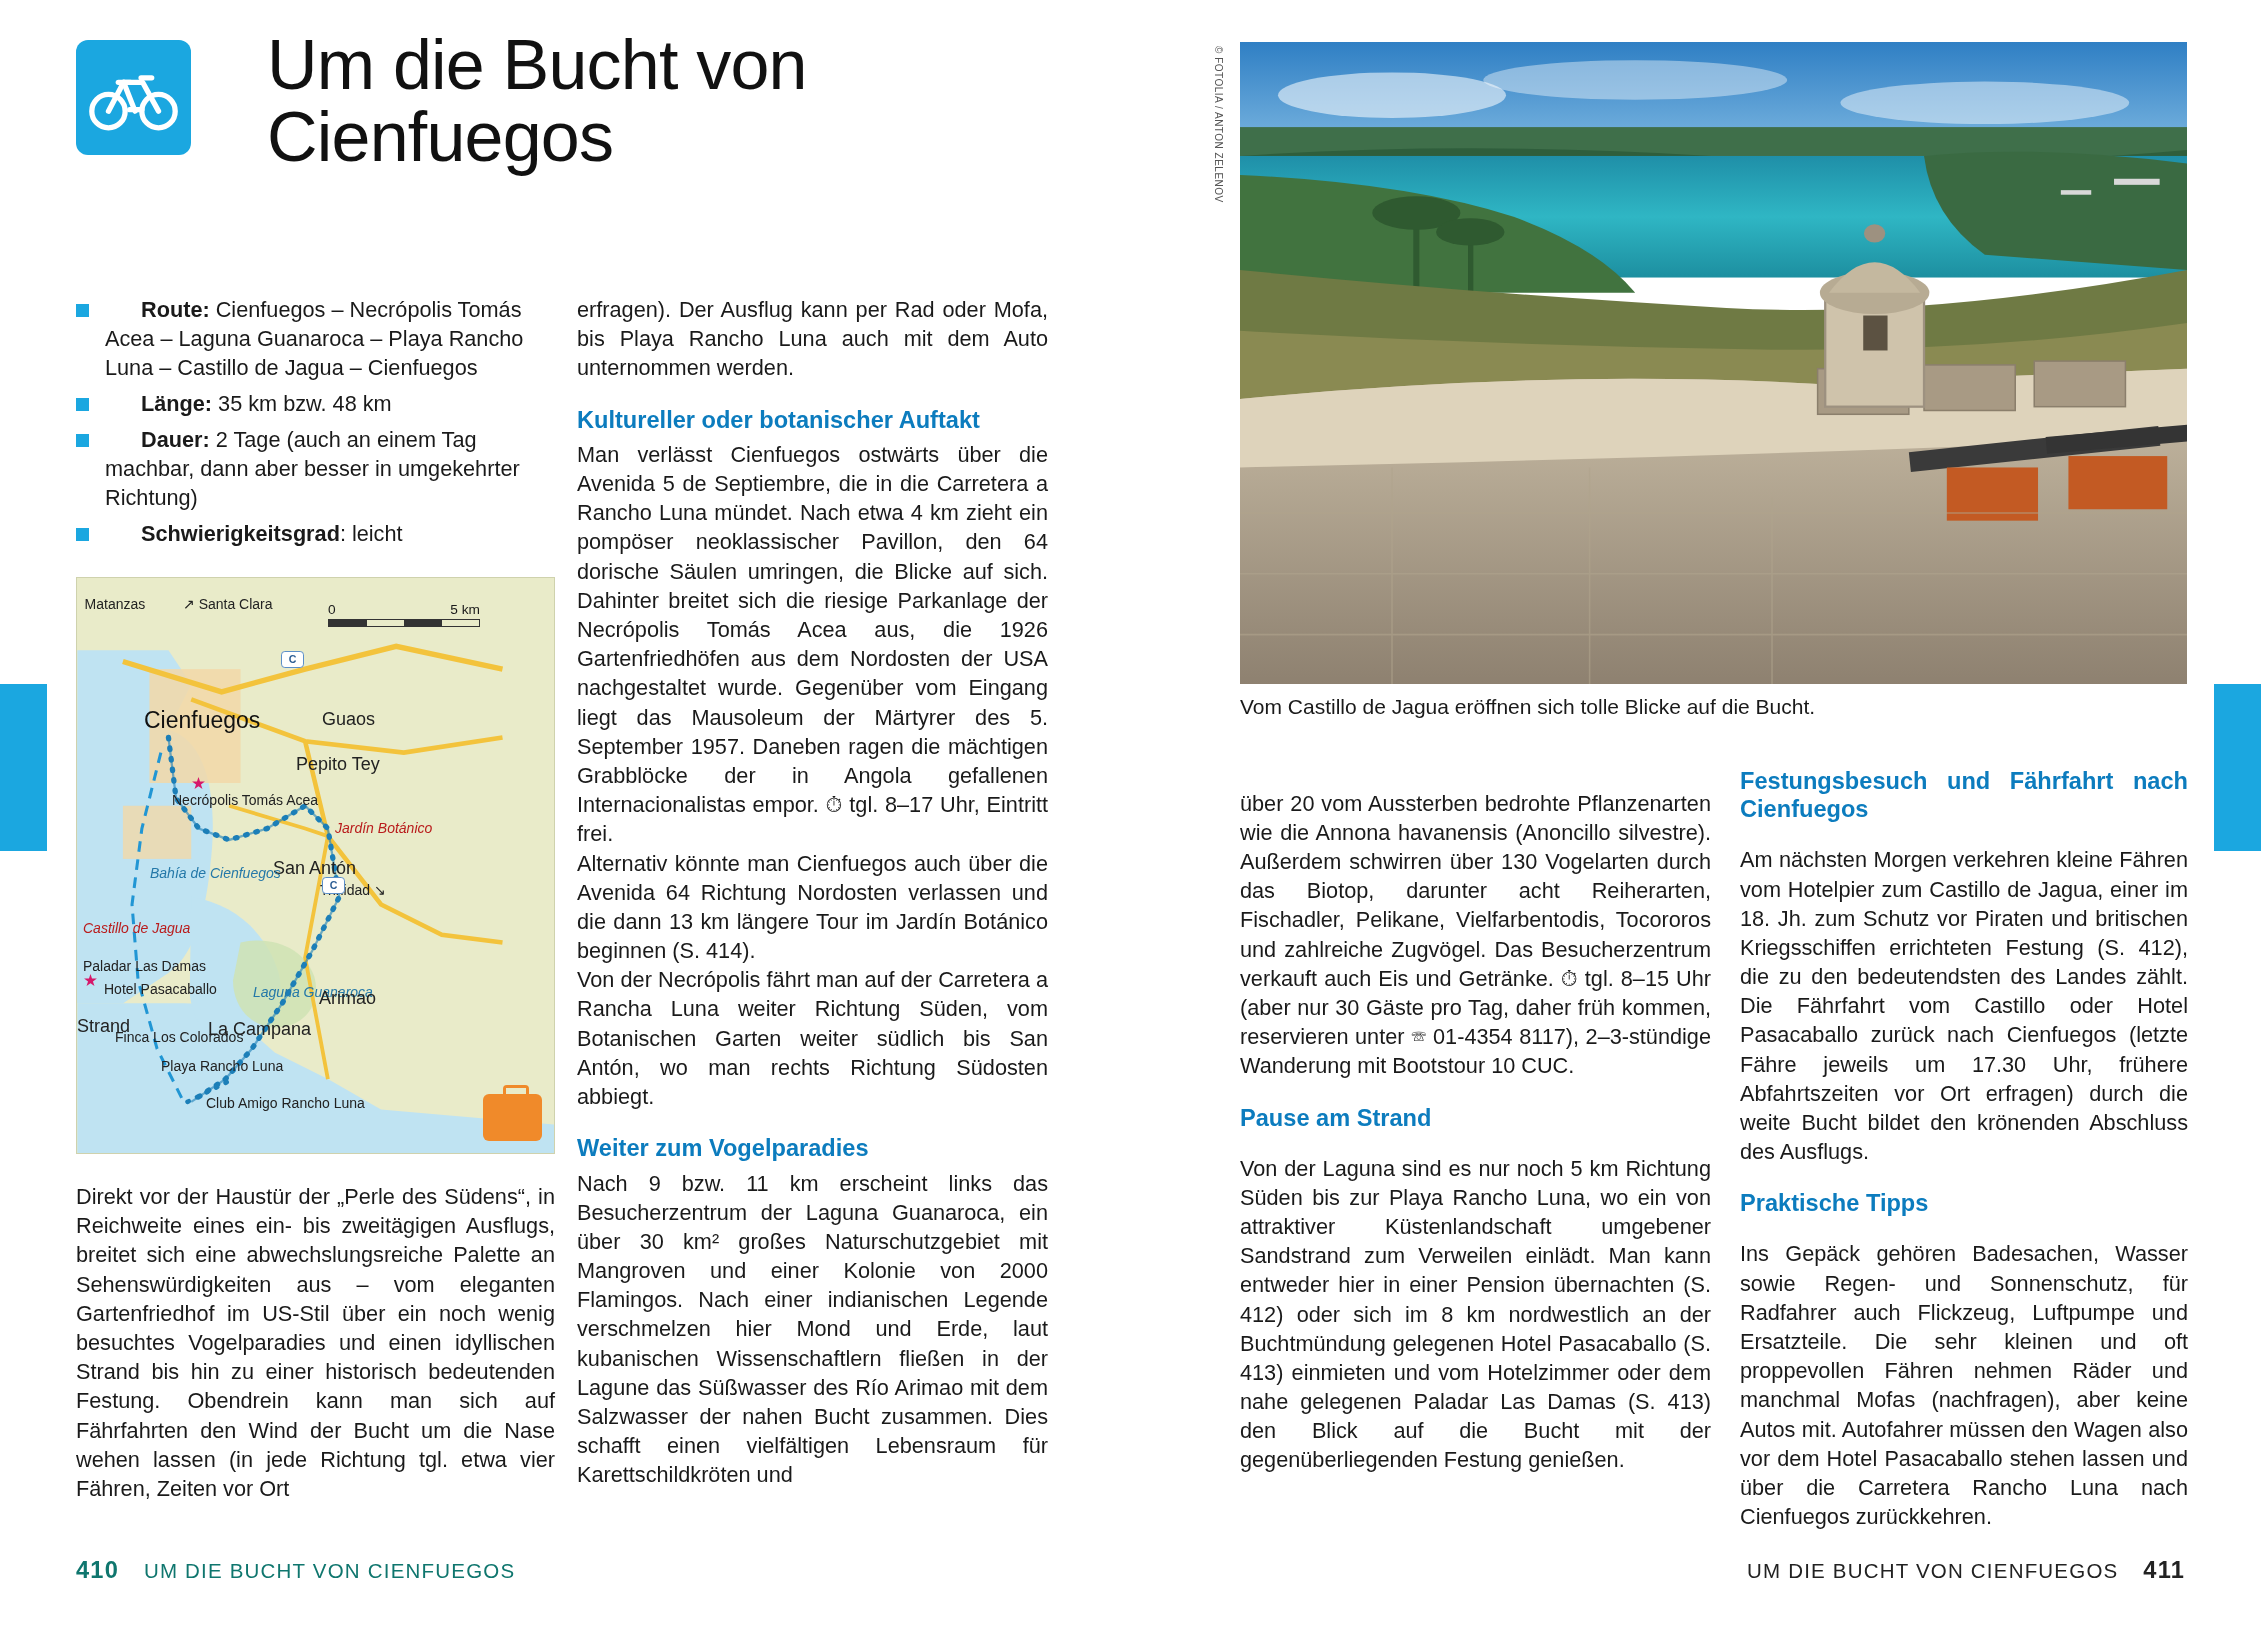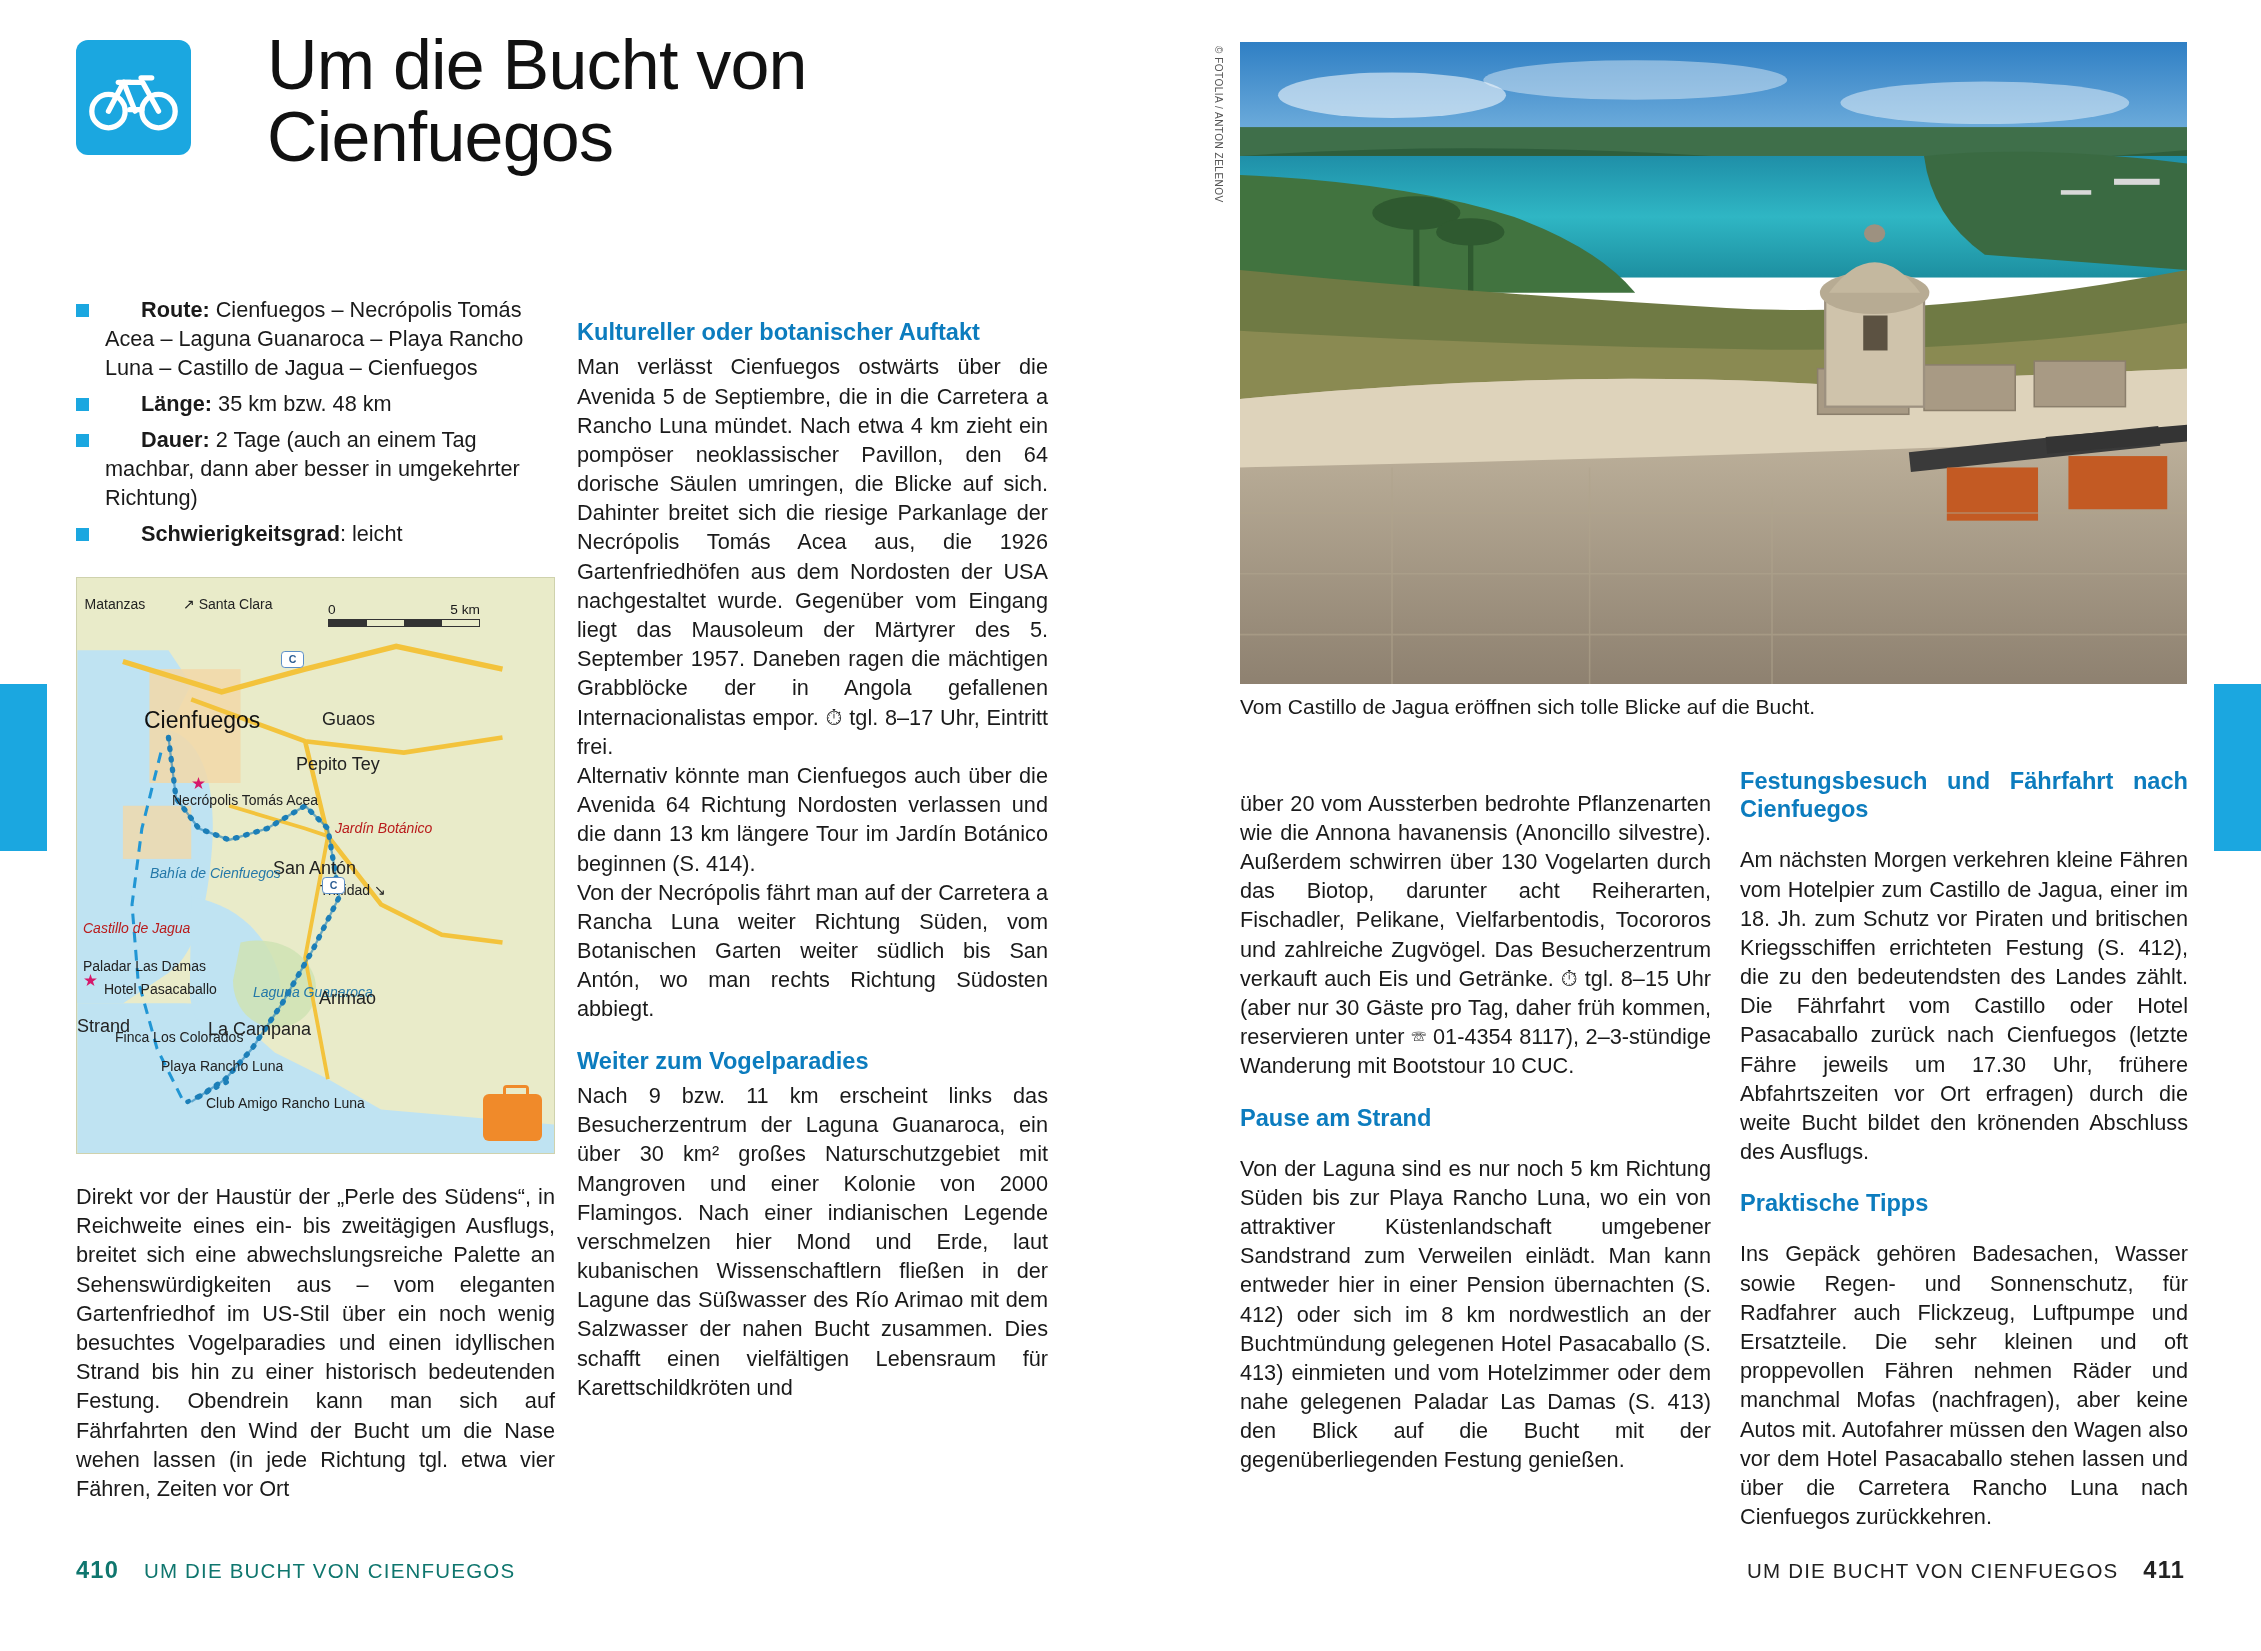--- a/index.html
+++ b/index.html
@@ -236,20 +236,21 @@
       <span>Club Amigo Rancho Luna</span>
     </div>
     <div class="shield" style="left:204px;top:73px;">C</div>
     <div class="shield" style="left:245px;top:299px;">C</div>
     <div class="suitcase"></div>
   </div>
 
   <div class="caption-under">Direkt vor der Haustür der „Perle des Südens“, in Reichweite eines ein- bis zweitägigen Ausflugs, breitet sich eine abwechslungsreiche Palette an Sehenswürdigkeiten aus – vom eleganten Gartenfriedhof im US-Stil über ein noch wenig besuchtes Vogelparadies und einen idyllischen Strand bis hin zu einer historisch bedeutenden Festung. Obendrein kann man sich auf Fährfahrten den Wind der Bucht um die Nase wehen lassen (in jede Richtung tgl. etwa vier Fähren, Zeiten vor Ort</div>
 
   <div class="lcol2">
+    <p>erfragen). Der Ausflug kann per Rad oder Mofa, bis Playa Rancho Luna auch mit dem Auto unternommen werden.</p>
     <h3 class="sec">Kultureller oder botanischer Auftakt</h3>
     <p>Man verlässt Cienfuegos ostwärts über die Avenida 5 de Septiembre, die in die Carretera a Rancho Luna mündet. Nach etwa 4 km zieht ein pompöser neoklassischer Pavillon, den 64 dorische Säulen umringen, die Blicke auf sich. Dahinter breitet sich die riesige Parkanlage der Necrópolis Tomás Acea aus, die 1926 Gartenfriedhöfen aus dem Nordosten der USA nachgestaltet wurde. Gegenüber vom Eingang liegt das Mausoleum der Märtyrer des 5. September 1957. Daneben ragen die mächtigen Grabblöcke der in Angola gefallenen Internacionalistas empor. ⏱ tgl. 8–17 Uhr, Eintritt frei.</p>
     <p>Alternativ könnte man Cienfuegos auch über die Avenida 64 Richtung Nordosten verlassen und die dann 13 km längere Tour im Jardín Botánico beginnen (S. 414).</p>
     <p>Von der Necrópolis fährt man auf der Carretera a Rancha Luna weiter Richtung Süden, vom Botanischen Garten weiter südlich bis San Antón, wo man rechts Richtung Südosten abbiegt.</p>
     <h3 class="sec">Weiter zum Vogelparadies</h3>
     <p>Nach 9 bzw. 11 km erscheint links das Besucherzentrum der Laguna Guanaroca, ein über 30 km² großes Naturschutzgebiet mit Mangroven und einer Kolonie von 2000 Flamingos. Nach einer indianischen Legende verschmelzen hier Mond und Erde, laut kubanischen Wissenschaftlern fließen in der Lagune das Süßwasser des Río Arimao mit dem Salzwasser der nahen Bucht zusammen. Dies schafft einen vielfältigen Lebensraum für Karettschildkröten und</p>
   </div>
 
   <div class="tab-left"></div>
 

